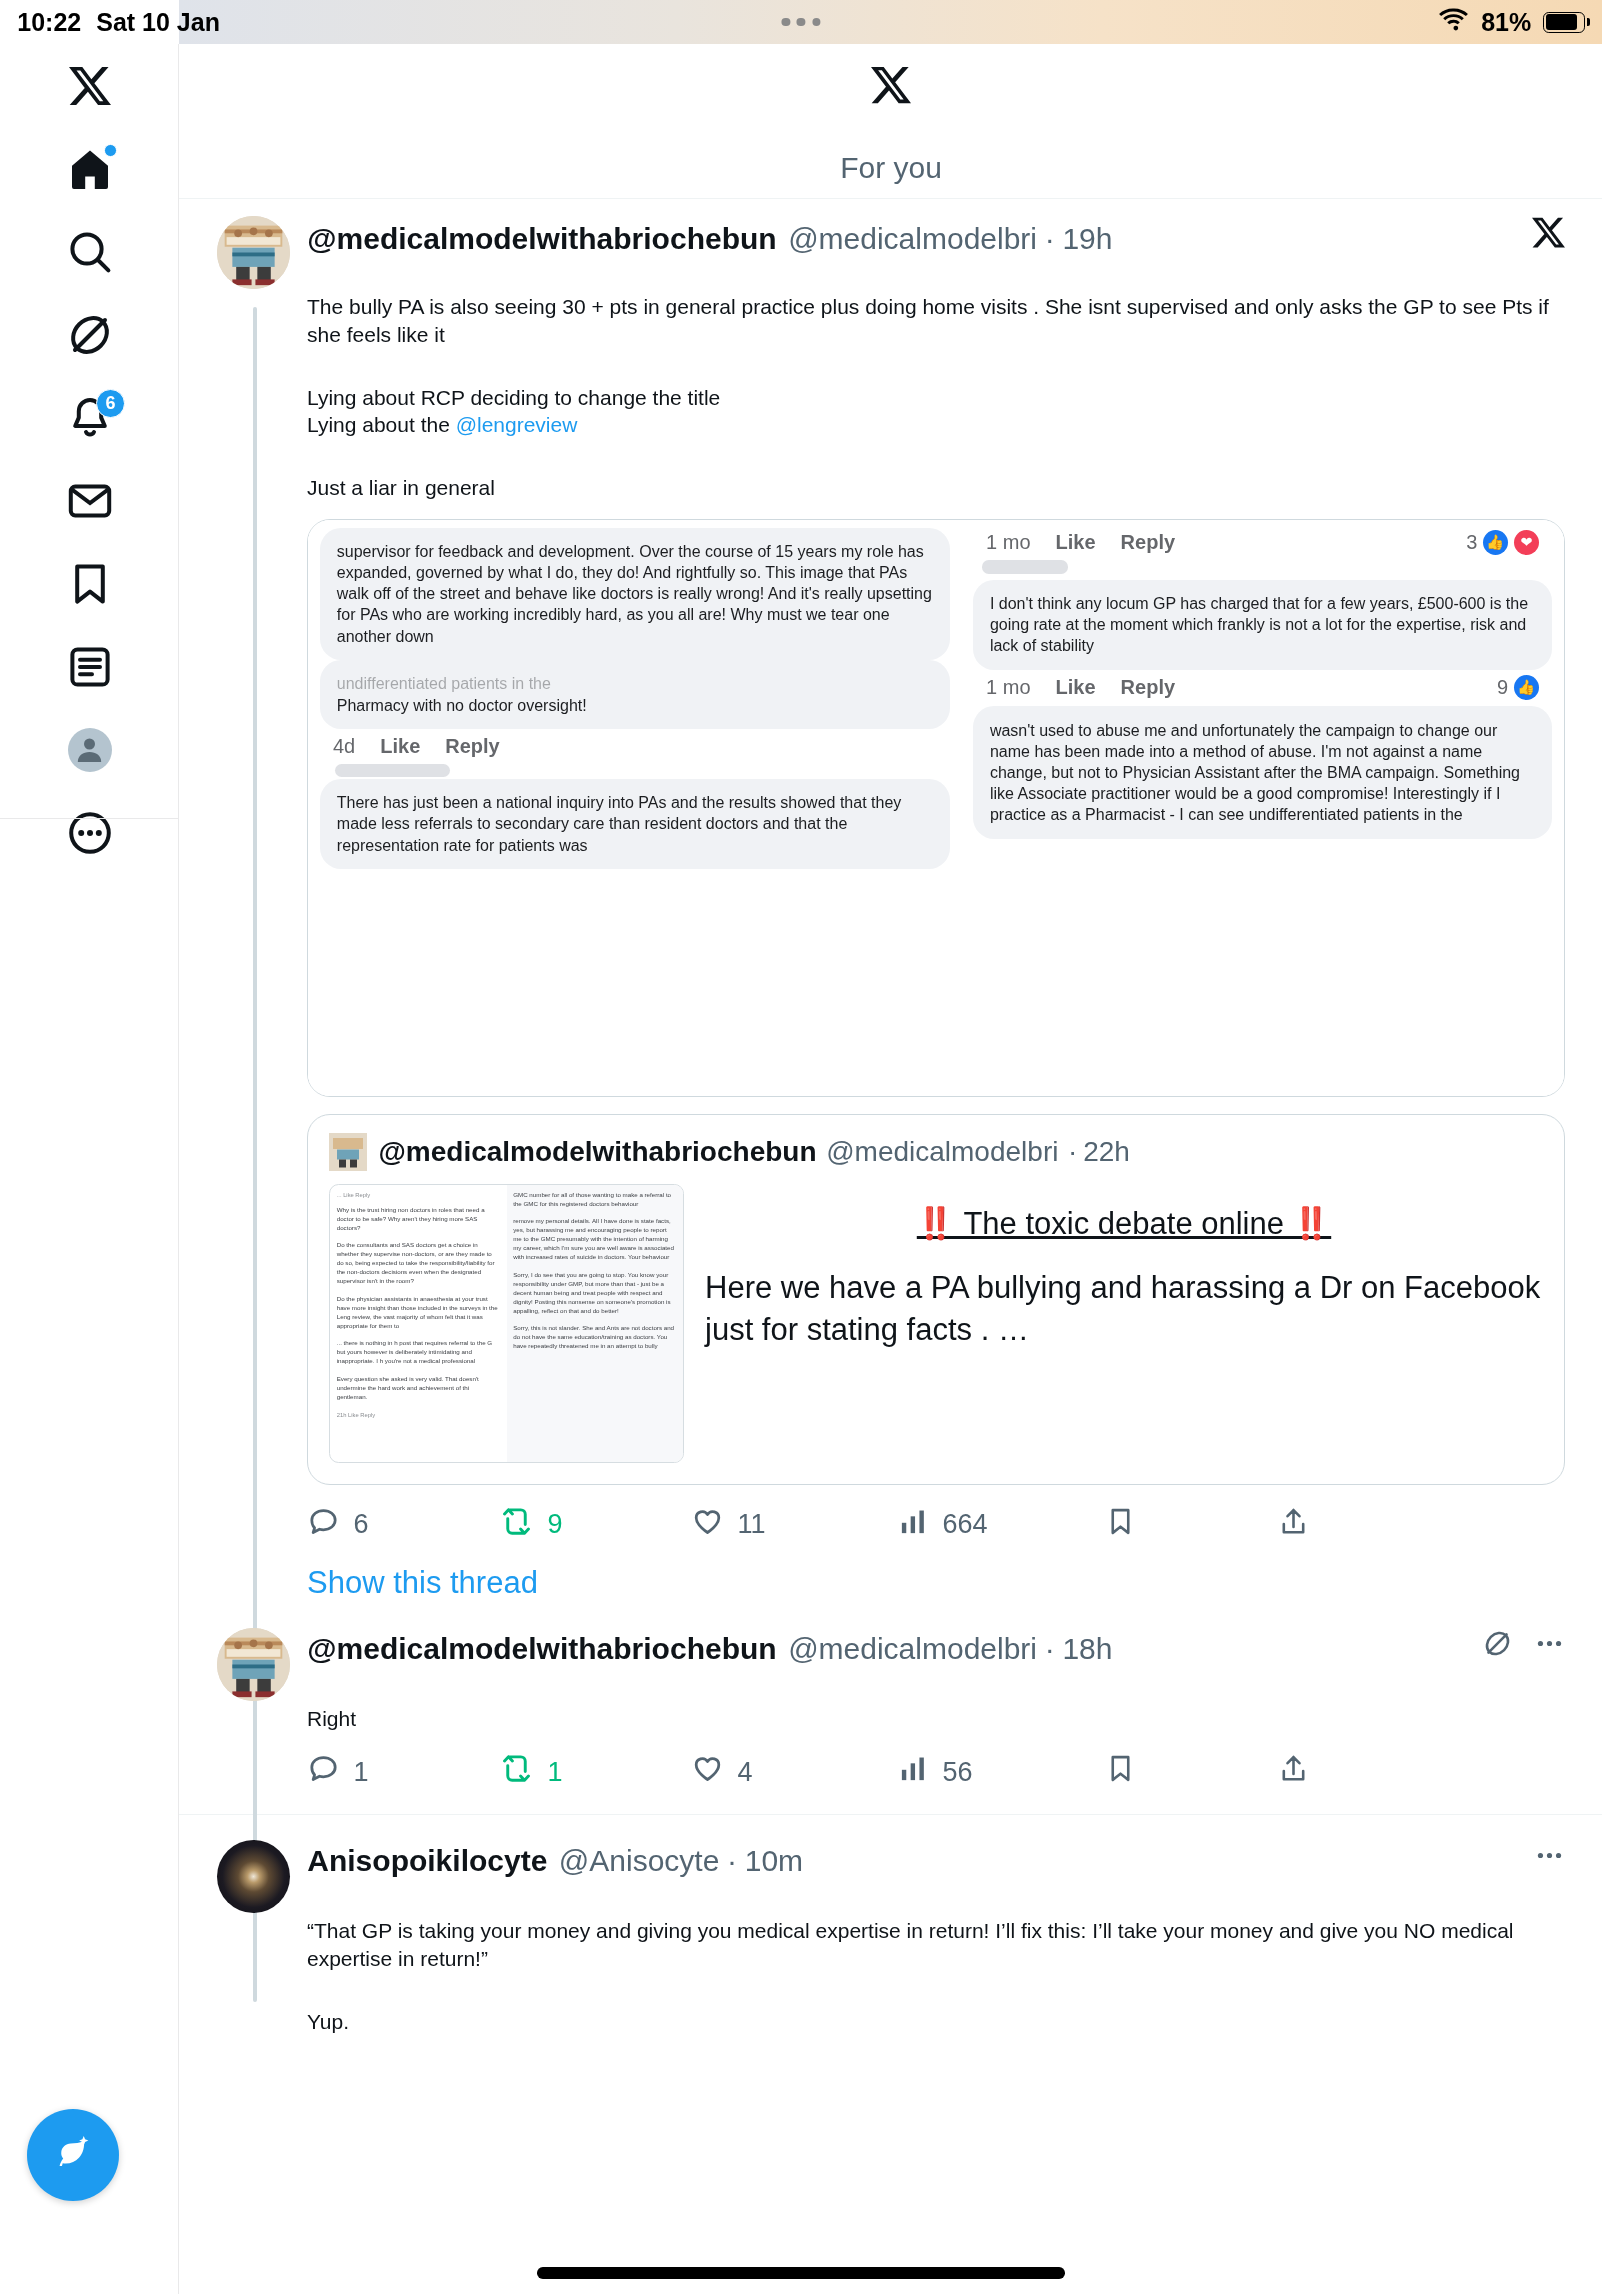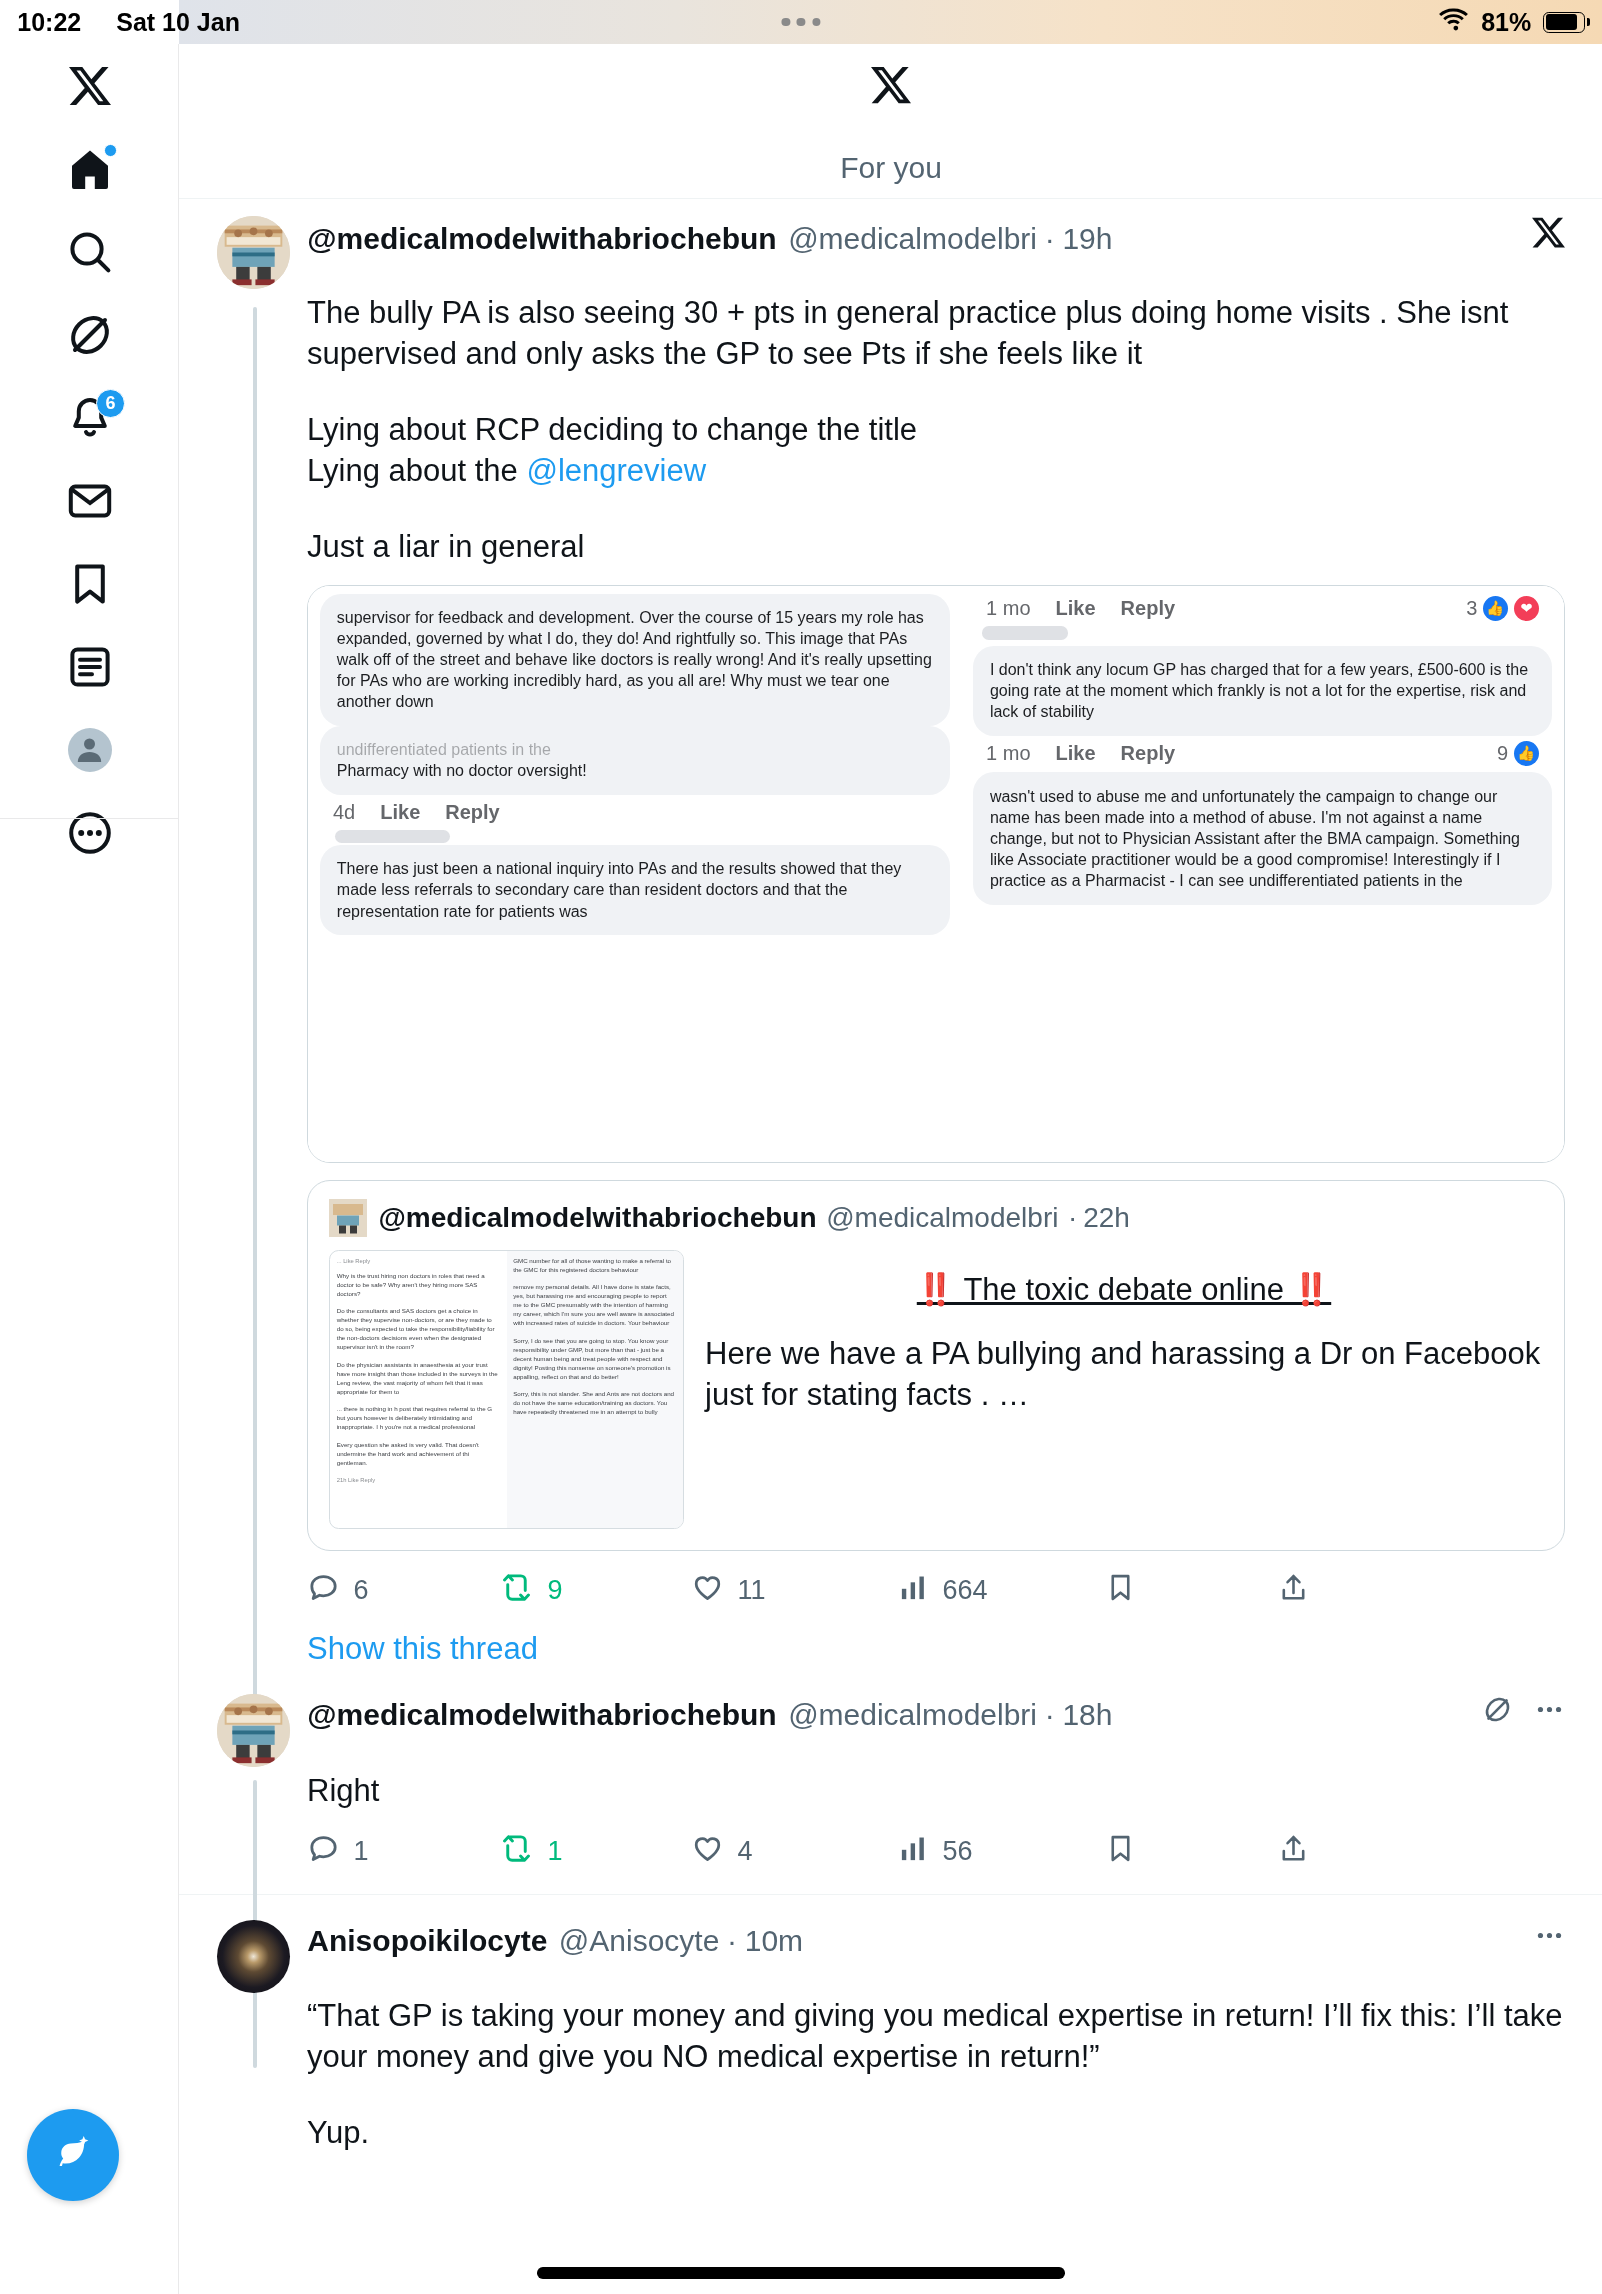--- a/index.html
+++ b/index.html
@@ -12,21 +12,21 @@
   }
   .screen { position: relative; width: 1602px; height: 2294px; background: #fff; }
 
   
   .statusbar {
     position: absolute; top: 0; left: 0; width: 1602px; height: 44px;
     display: flex; align-items: center;
     font-size: 25px; font-weight: 600; color: #000;
     z-index: 30;
   }
-  .sb-left { position: absolute; left: 17.3px; display: flex; gap: 35px; align-items: flex-end; }
+  .sb-left { position: absolute; left: 17.3px; display: flex; gap: 15px; align-items: flex-end; }
   .sb-center { position: absolute; left: 50%; transform: translateX(-50%); display: flex; gap: 6.7px; }
   .sb-dot { width: 8.6px; height: 8.6px; border-radius: 50%; background: #8a8a8a; }
   .sb-right { position: absolute; right: 17.3px; display: flex; gap: 11.5px; align-items: center; }
   .wifi-ico { display: inline-block; }
   .batt {
     width: 42px; height: 21px; border: 1.9px solid #000; border-radius: 5.8px;
     position: relative; display: inline-block;
   }
   .batt::after {
     content: ""; position: absolute; right: -5.8px; top: 5.8px; width: 2.9px; height: 7.7px;
@@ -110,21 +110,21 @@
   .thread-line {
     position: absolute; left: 74px; width: 3.8px; background: #cfd9de; border-radius: 1.9px;
   }
   .names { display: flex; align-items: baseline; flex-wrap: wrap; flex: 1; }
   .dispname { font-size: 30px; font-weight: 700; color: #0f1419; }
   .handle { font-size: 30px; color: #536471; margin-left: 11.5px; }
   .dot-sep { font-size: 30px; color: #536471; margin: 0 7.7px; }
   .time { font-size: 30px; color: #536471; }
   .tw-topright { display: flex; align-items: center; gap: 21px; color: #536471; margin-left: auto; }
   .tw-body {
-    font-size: 31px; line-height: 1.32; color: #0f1419; margin-top: 3.8px;
+    font-size: 21px; line-height: 1.32; color: #0f1419; margin-top: 3.8px;
   }
   .tw-body p { margin: 0; }
   .tw-body .gap { height: 35px; }
   .mention { color: #1d9bf0; }
 
   
   .img-card {
     margin-top: 17.3px; border: 1px solid #cfd9de; border-radius: 23px; overflow: hidden;
     background: #fff;
   }

